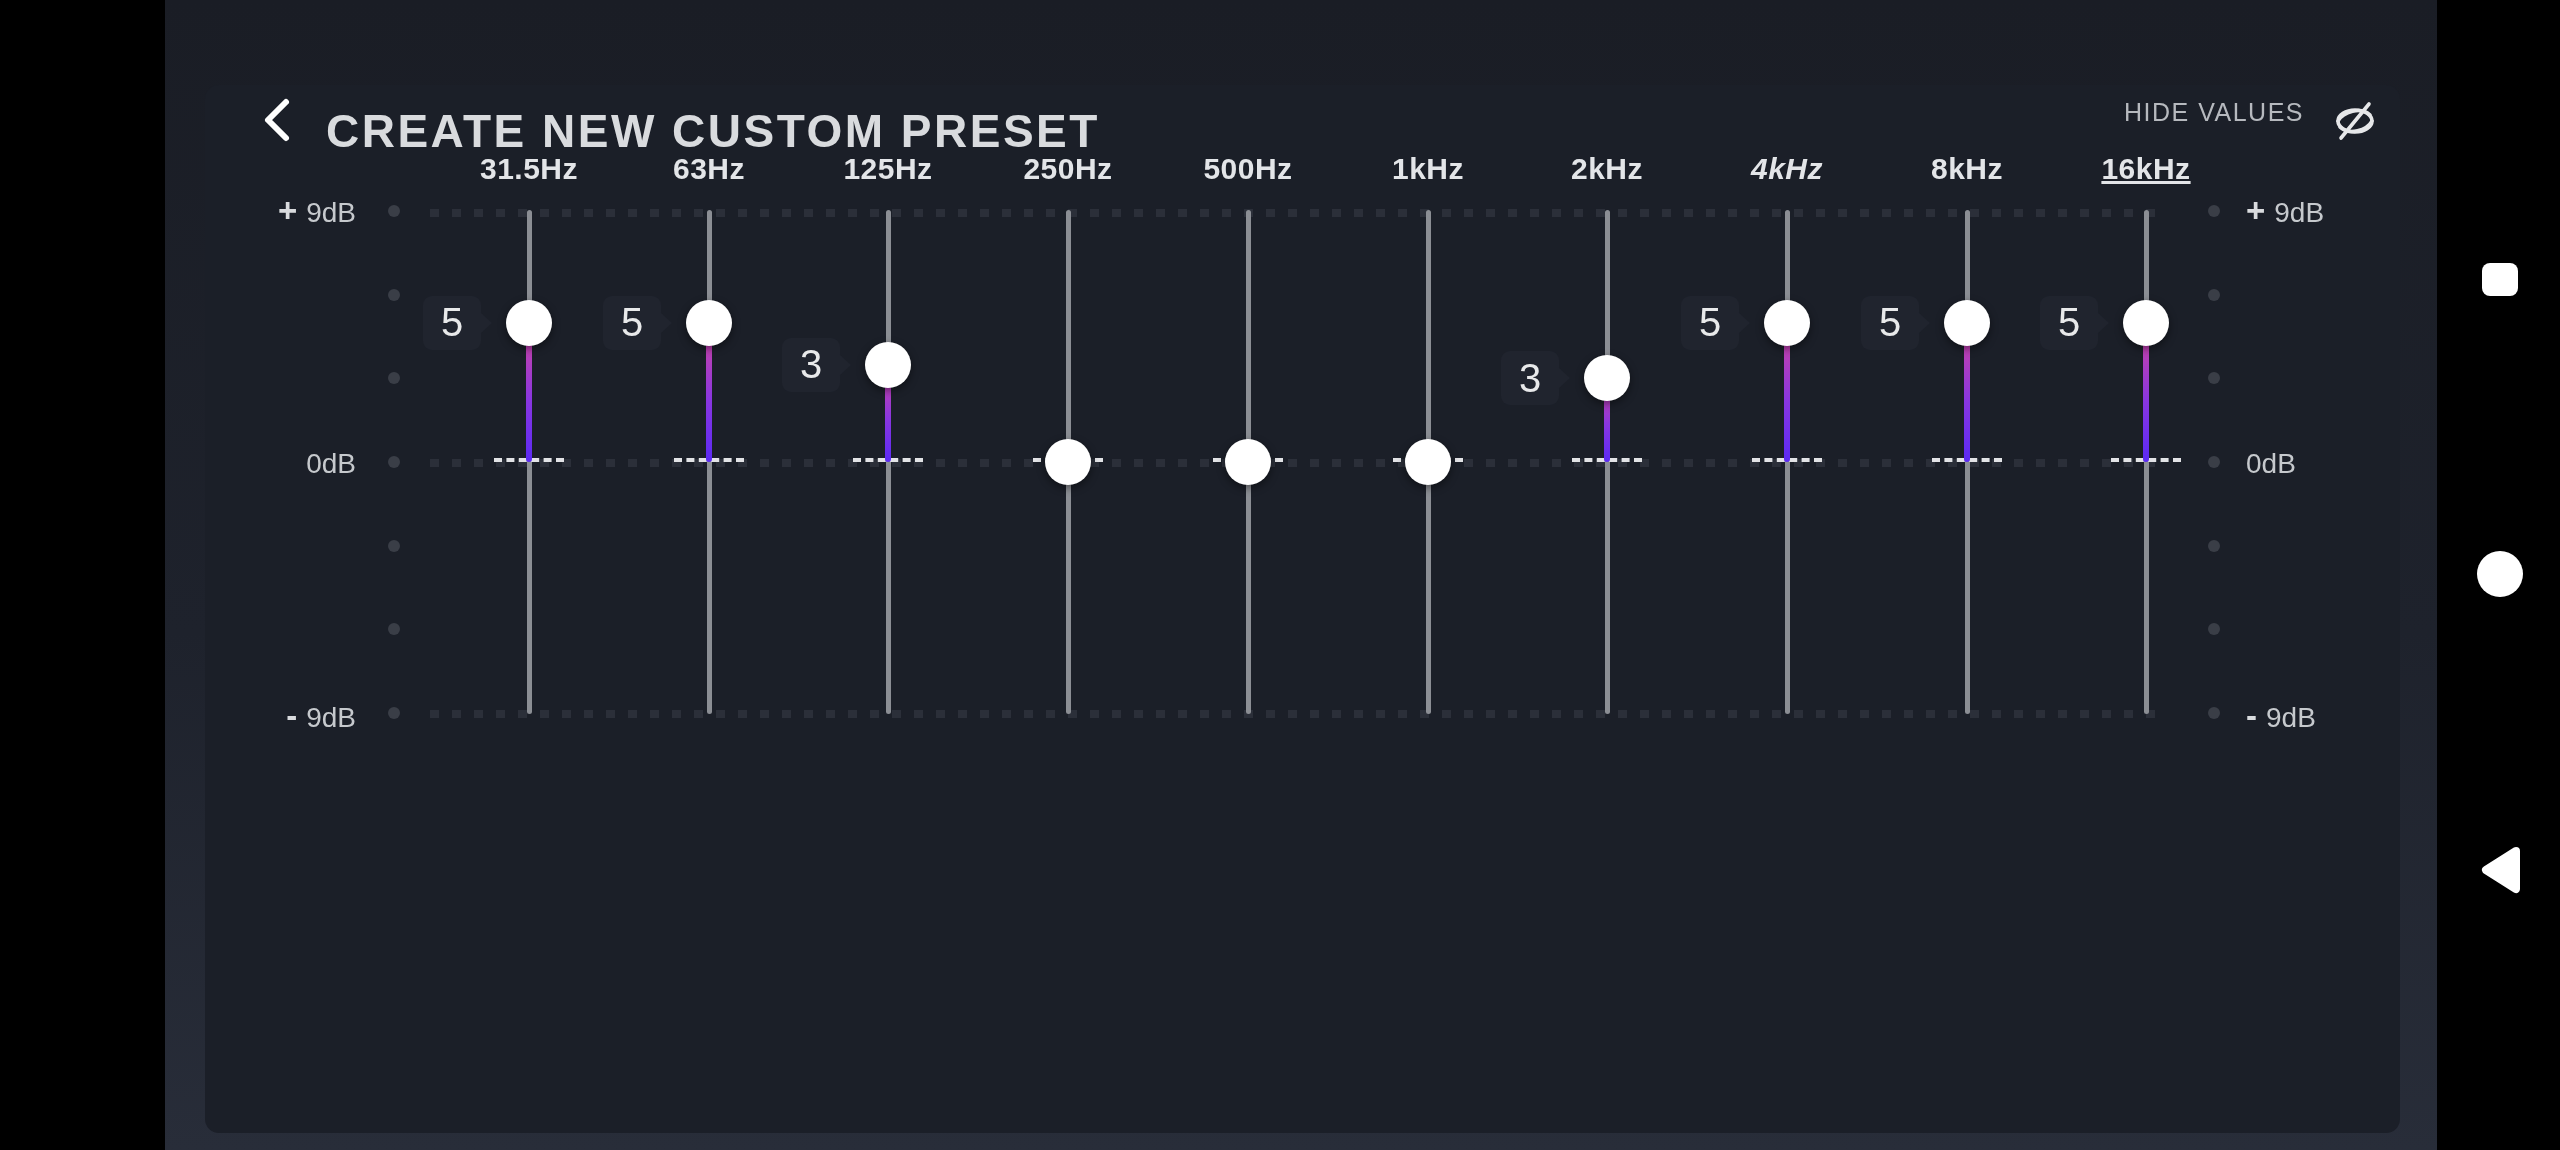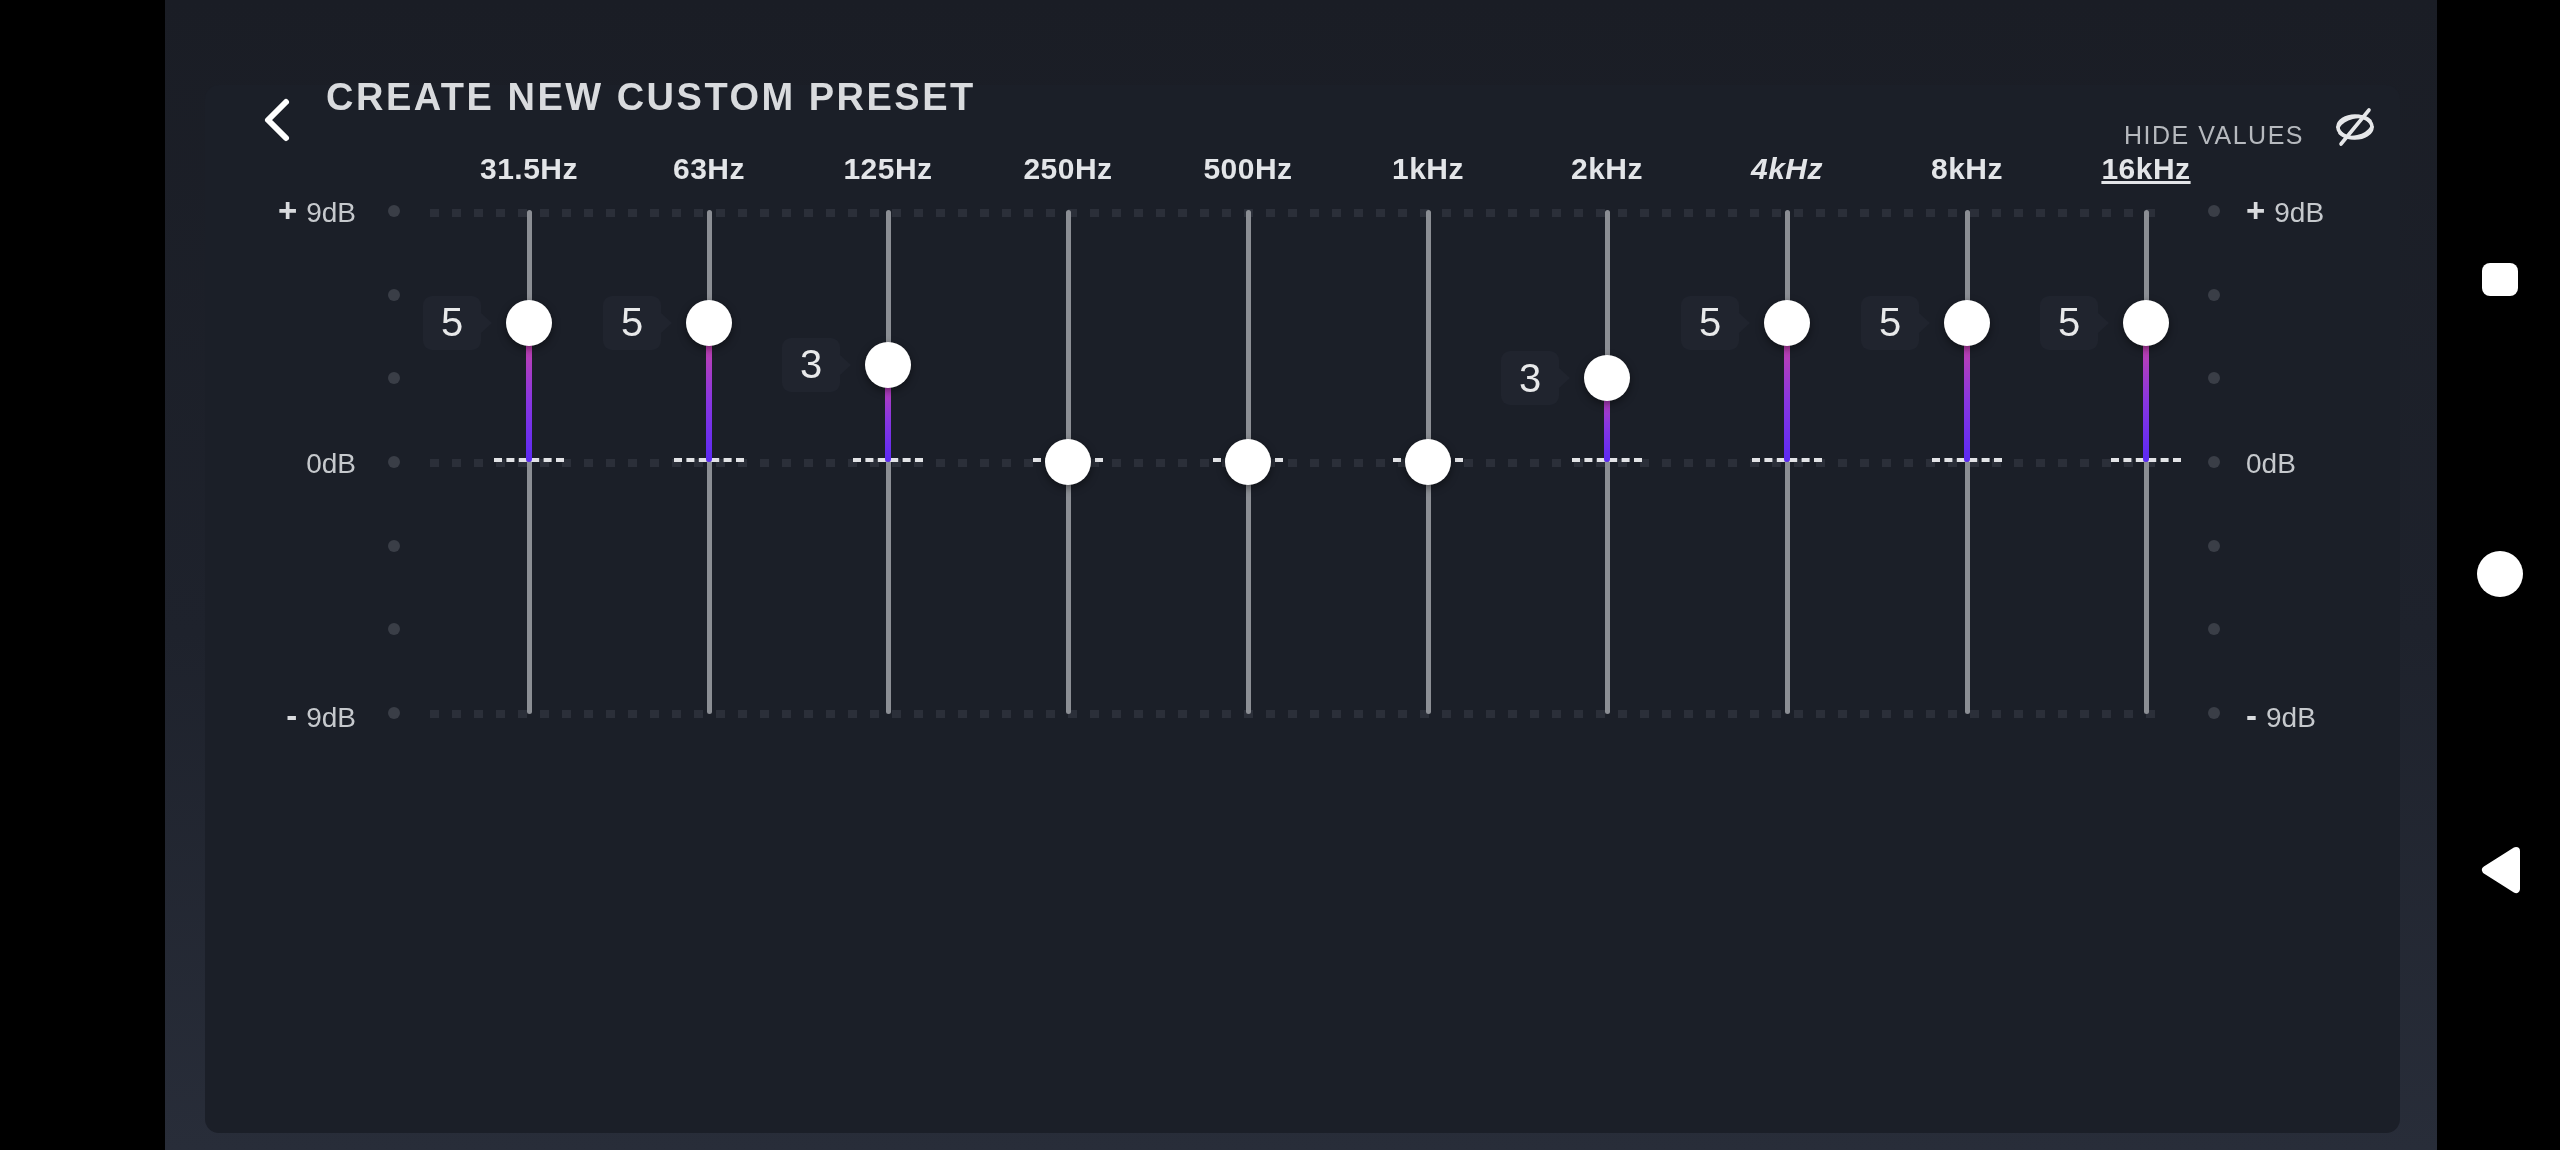--- a/index.html
+++ b/index.html
@@ -6,24 +6,24 @@
   .stage{position:relative;width:2560px;height:1150px;background:#000;overflow:hidden;
          font-family:"Liberation Sans", sans-serif; -webkit-font-smoothing:antialiased;}
   .app-area{position:absolute;left:165px;top:0;width:2272px;height:1150px;
             background:linear-gradient(180deg,#1a1d25 0%,#1e222c 55%,#282d39 100%);}
   .panel{position:absolute;left:205px;top:85px;width:2195px;height:1048px;
          background:#1b1f28;border-radius:14px;}
 
   
   .back-btn{position:absolute;left:252px;top:94px;width:52px;height:52px;cursor:pointer;
             display:flex;align-items:center;justify-content:center;}
-  .page-title{position:absolute;left:326px;top:76px;font-size:38px;font-weight:600;
+  .page-title{position:absolute;left:326px;top:104px;font-size:46px;font-weight:600;
               letter-spacing:2.5px;color:#d9dbde;white-space:nowrap;}
   .hide-values{position:absolute;left:2000px;top:98px;width:380px;height:52px;
-               display:flex;align-items:flex-end;justify-content:flex-end;gap:26px;cursor:pointer;}
+               display:flex;align-items:flex-start;justify-content:flex-end;gap:26px;cursor:pointer;}
   .hide-values-label{font-size:25px;letter-spacing:1.5px;color:#b6b9be;}
 
   
   .freq-label{position:absolute;width:180px;text-align:center;top:152px;font-size:30px;
               font-weight:600;color:#e3e5e8;letter-spacing:0.5px;}
   .dotted-line{position:absolute;height:8px;
                background:repeating-linear-gradient(90deg,#2b2f39 0 9px,transparent 9px 22px);}
   .scale-dot{position:absolute;width:12px;height:12px;border-radius:50%;background:#3a3e47;}
   .db-label{position:absolute;height:44px;line-height:44px;font-size:28px;color:#c6c9cd;
             white-space:nowrap;}

